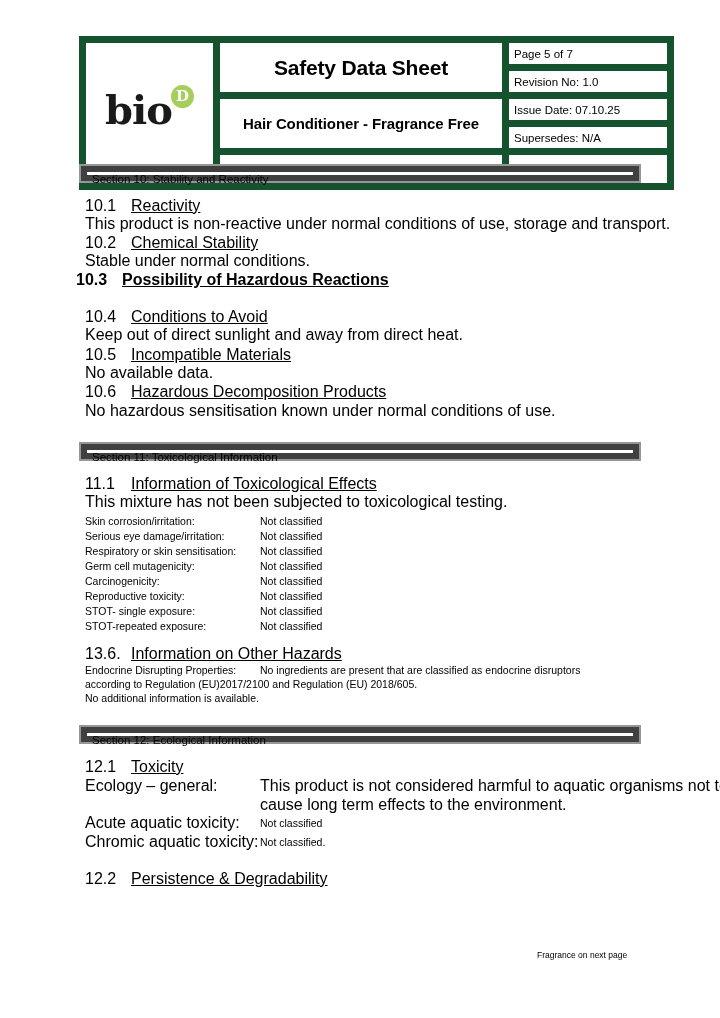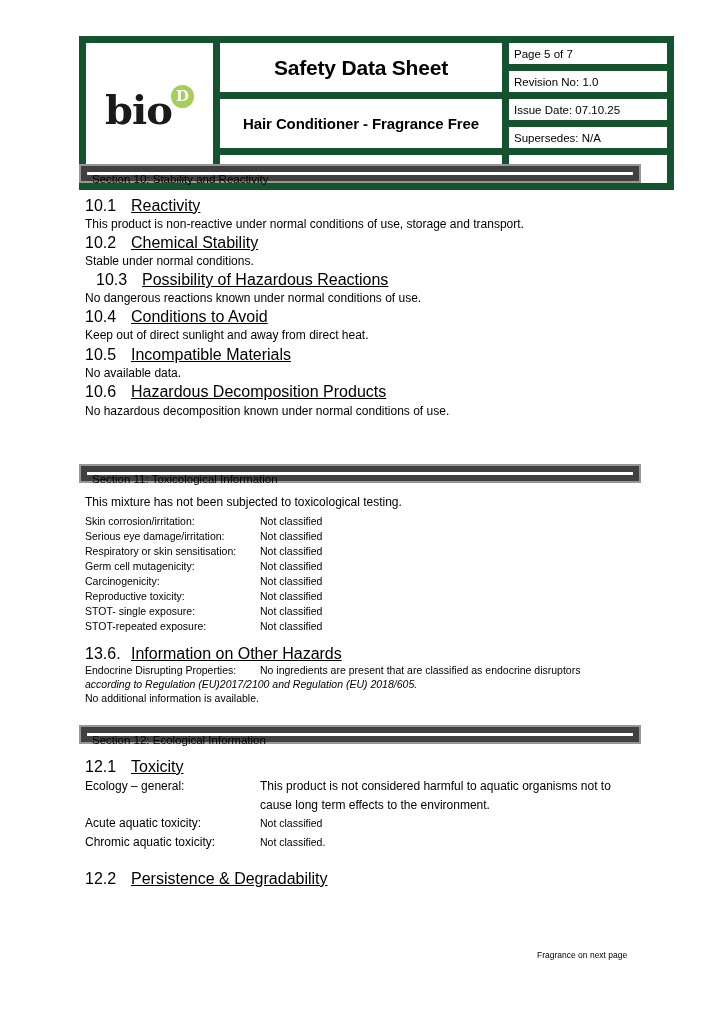--- a/index.html
+++ b/index.html
@@ -133,21 +133,21 @@
     position: absolute;
     white-space: nowrap;
   }
   .num-head {
     font-size: 16px;
     line-height: 14px;
   }
   .num-head .n { display: inline-block; }
   .num-head .t { text-decoration: underline; }
   .body-line {
-    font-size: 12px;
+    font-size: 16px;
     line-height: 14px;
   }
   .small-line {
     font-size: 10.5px;
     line-height: 13px;
   }
   .footer-note {
     position: absolute;
     font-size: 8.5px;
     line-height: 11px;
@@ -209,46 +209,48 @@
   <div class="txt num-head" style="left:85px; top:199px;">
     <span class="n" style="width:46px;">10.1</span><span class="t">Reactivity</span>
   </div>
   <div class="txt body-line" style="left:85px; top:217px;">This product is non-reactive under normal conditions of use, storage and transport.</div>
 
   <div class="txt num-head" style="left:85px; top:236px;">
     <span class="n" style="width:46px;">10.2</span><span class="t">Chemical Stability</span>
   </div>
   <div class="txt body-line" style="left:85px; top:254px;">Stable under normal conditions.</div>
 
-  <div class="txt num-head" style="left:96px; top:273px;">
+  <div class="txt num-head" style="left:76px; top:273px;font-weight:bold;">
     <span class="n" style="width:46px;">10.3</span><span class="t">Possibility of Hazardous Reactions</span>
   </div>
-  <div class="txt body-line" style="left:85px; top:291px;">No dangerous reactions known under normal conditions of use.</div>
 
   <div class="txt num-head" style="left:85px; top:310px;">
     <span class="n" style="width:46px;">10.4</span><span class="t">Conditions to Avoid</span>
   </div>
   <div class="txt body-line" style="left:85px; top:328px;">Keep out of direct sunlight and away from direct heat.</div>
 
   <div class="txt num-head" style="left:85px; top:348px;">
     <span class="n" style="width:46px;">10.5</span><span class="t">Incompatible Materials</span>
   </div>
   <div class="txt body-line" style="left:85px; top:366px;">No available data.</div>
 
   <div class="txt num-head" style="left:85px; top:385px;">
     <span class="n" style="width:46px;">10.6</span><span class="t">Hazardous Decomposition Products</span>
   </div>
-  <div class="txt body-line" style="left:85px; top:404px;">No hazardous decomposition known under normal conditions of use.</div>
-
-  <div class="section-banner" style="top:464px;padding-left:36px;">
+  <div class="txt body-line" style="left:85px; top:404px;">No hazardous sensitisation known under normal conditions of use.</div>
+
+  <div class="section-banner" style="top:442px;padding-left:36px;">
     <div class="section-banner-inner">
       <span class="section-banner-label">Section 11: Toxicological Information</span>
     </div>
   </div>
 
+  <div class="txt num-head" style="left:85px; top:477px;">
+    <span class="n" style="width:46px;">11.1</span><span class="t">Information of Toxicological Effects</span>
+  </div>
   <div class="txt body-line" style="left:85px; top:495px;">This mixture has not been subjected to toxicological testing.</div>
 
   <div class="kv small-line" style="left:85px; top:515px;">
     <span class="k" style="width:175px;">Skin corrosion/irritation:</span><span class="v">Not classified</span>
   </div>
   <div class="kv small-line" style="left:85px; top:530px;">
     <span class="k" style="width:175px;">Serious eye damage/irritation:</span><span class="v">Not classified</span>
   </div>
   <div class="kv small-line" style="left:85px; top:545px;">
     <span class="k" style="width:175px;">Respiratory or skin sensitisation:</span><span class="v">Not classified</span>
@@ -268,21 +270,21 @@
   <div class="kv small-line" style="left:85px; top:620px;">
     <span class="k" style="width:175px;">STOT-repeated exposure:</span><span class="v">Not classified</span>
   </div>
 
   <div class="txt num-head" style="left:85px; top:647px;">
     <span class="n" style="width:46px;">13.6.</span><span class="t">Information on Other Hazards</span>
   </div>
   <div class="kv small-line" style="left:85px; top:664px;">
     <span class="k" style="width:175px;">Endocrine Disrupting Properties:</span><span class="v">No ingredients are present that are classified as endocrine disruptors</span>
   </div>
-  <div class="txt small-line" style="left:85px; top:678px;font-style:italic;">according to Regulation (EU)2017/2100 and Regulation (EU) 2018/605.</div>
+  <div class="txt small-line" style="left:85px; top:678px;">according to Regulation (EU)2017/2100 and Regulation (EU) 2018/605.</div>
   <div class="txt small-line" style="left:85px; top:692px;">No additional information is available.</div>
 
   <div class="section-banner" style="top:725px;">
     <div class="section-banner-inner">
       <span class="section-banner-label">Section 12: Ecological Information</span>
     </div>
   </div>
 
   <div class="txt num-head" style="left:85px; top:760px;">
     <span class="n" style="width:46px;">12.1</span><span class="t">Toxicity</span>

